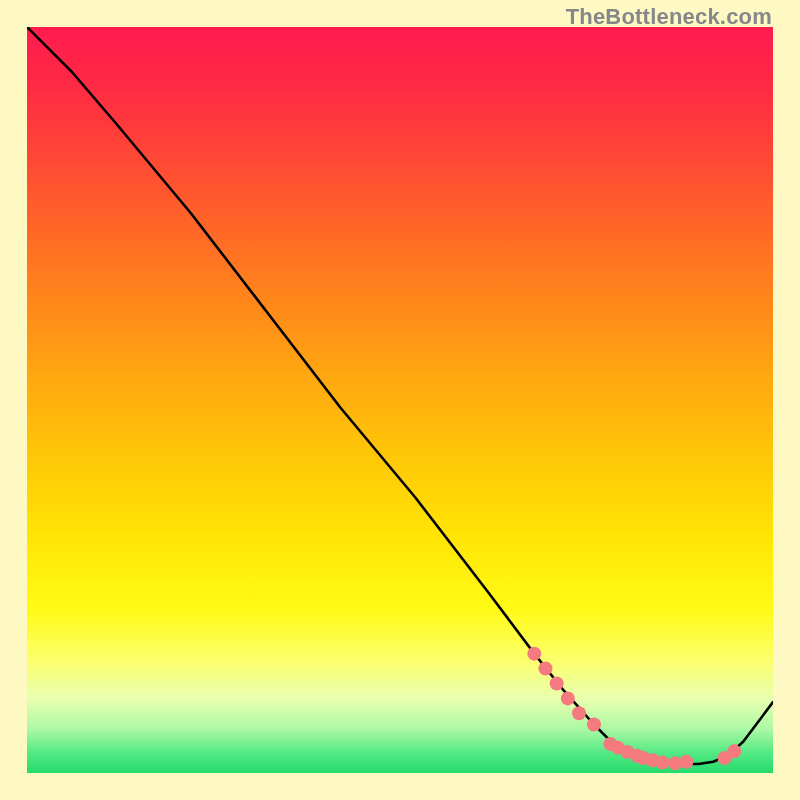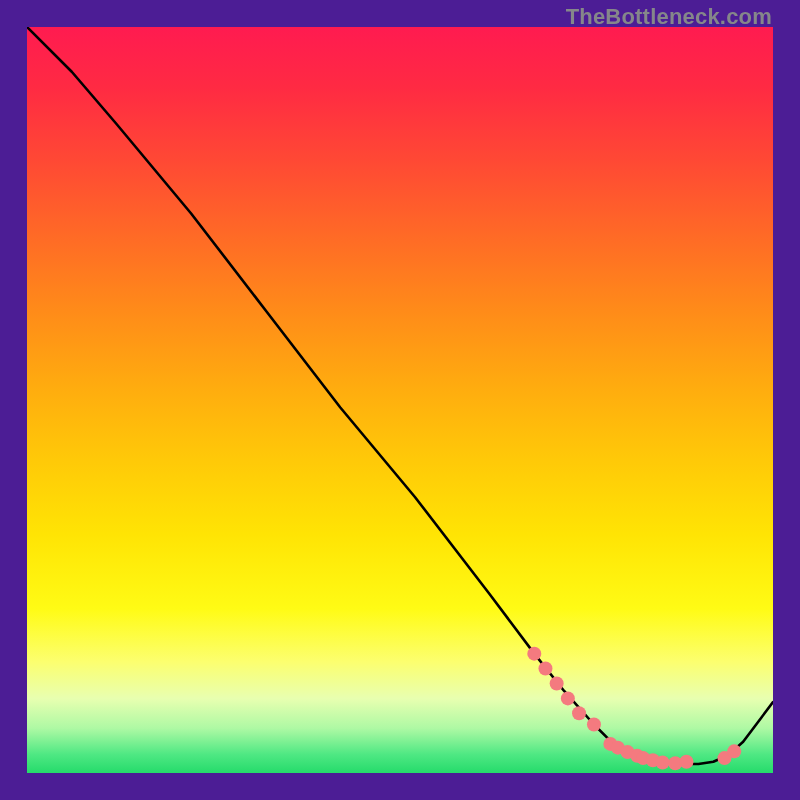--- a/index.html
+++ b/index.html
@@ -7,21 +7,21 @@
     padding: 0;
     width: 800px;
     height: 800px;
     background: #000000;
     overflow: hidden;
   }
   .stage {
     position: relative;
     width: 800px;
     height: 800px;
-    background: #4c1d95;
+    background: #fef9c3;
   }
   .plot {
     position: absolute;
     left: 27px;
     top: 27px;
     width: 746px;
     height: 746px;
     overflow: hidden;
   }
   .gradient-fill {

